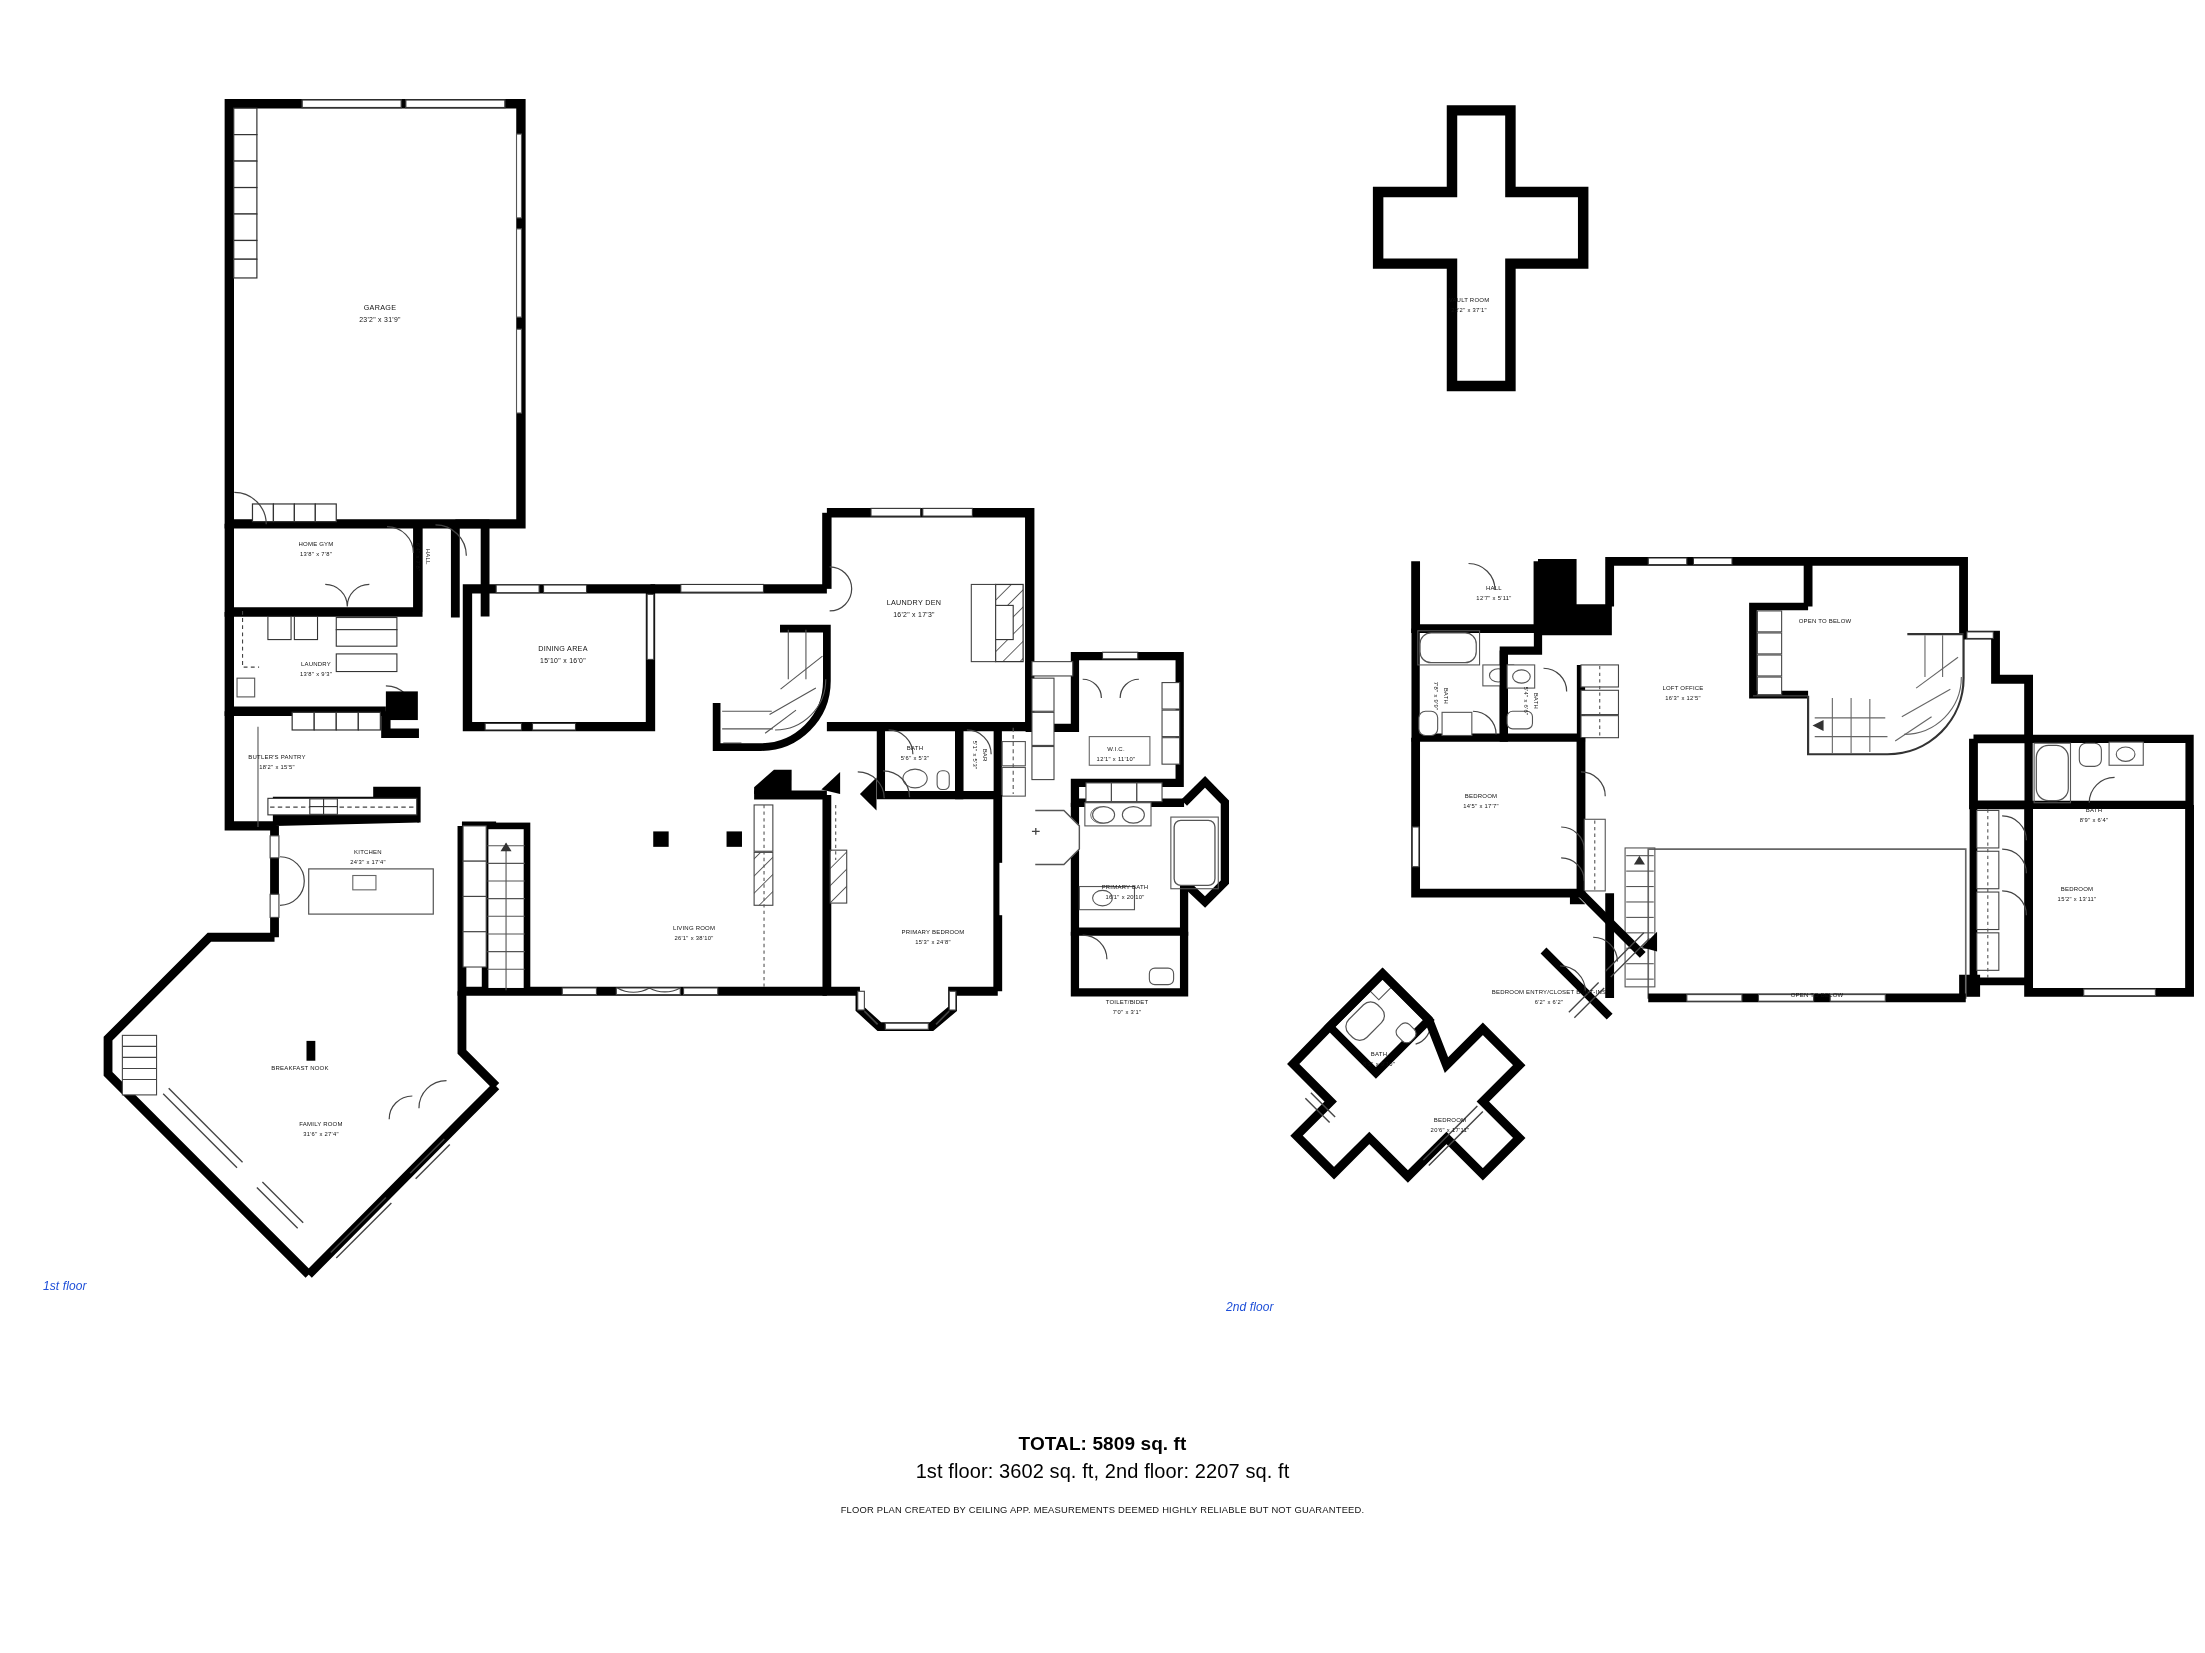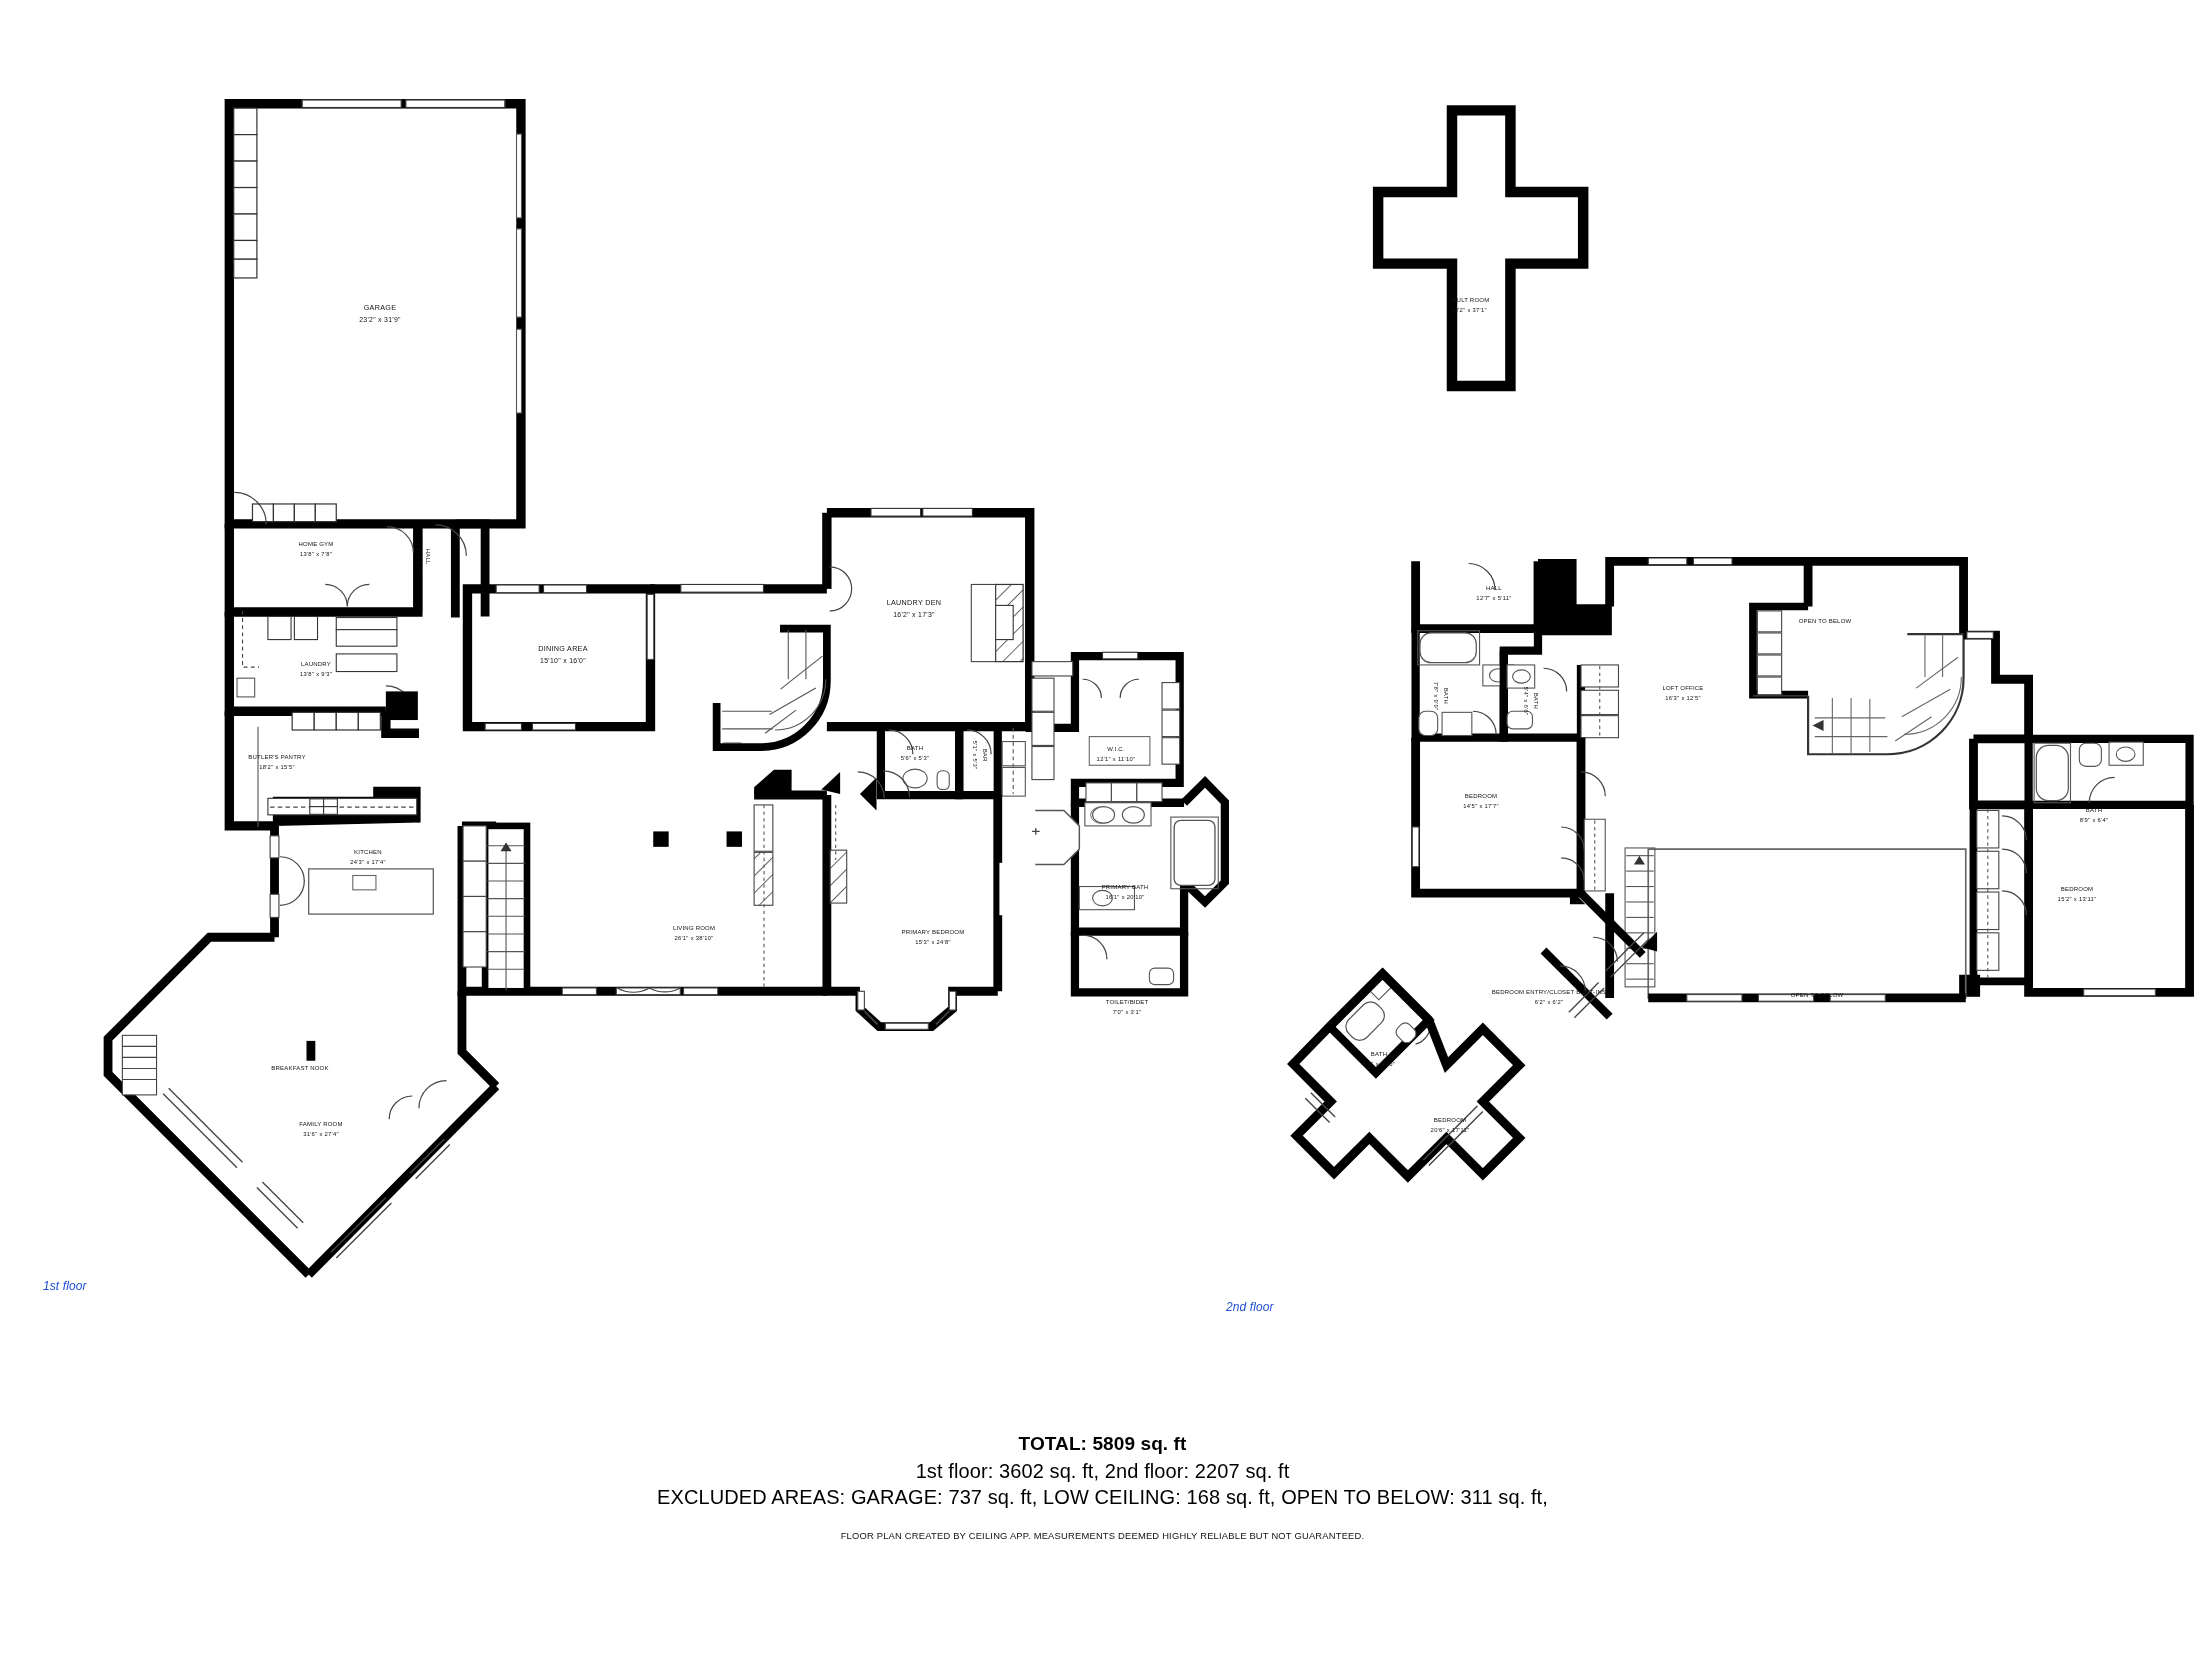--- a/index.html
+++ b/index.html
@@ -627,16 +627,15 @@
     </div>
     <div class="room-label tiny" style="left: 1450px; top: 1125px;">
       <span class="rl-name">BEDROOM</span>
       <span class="rl-dim">20'6" x 17'11"</span>
     </div>
   </div>
 
 <div id="summary">
   <div class="sum-total">TOTAL: 5809 sq. ft</div>
   <div class="sum-line">1st floor: 3602 sq. ft, 2nd floor: 2207 sq. ft</div>
-  <div class="sum-line">EXCLUDED AREAS: GARAGE: 737 sq. ft, LOW CEILING: 168 sq. ft, OPEN TO BELOW: 311 sq. ft,</div>
   <div class="sum-disclaimer">FLOOR PLAN CREATED BY CEILING APP. MEASUREMENTS DEEMED HIGHLY RELIABLE BUT NOT GUARANTEED.</div>
 </div>
 
 
 </body></html>

